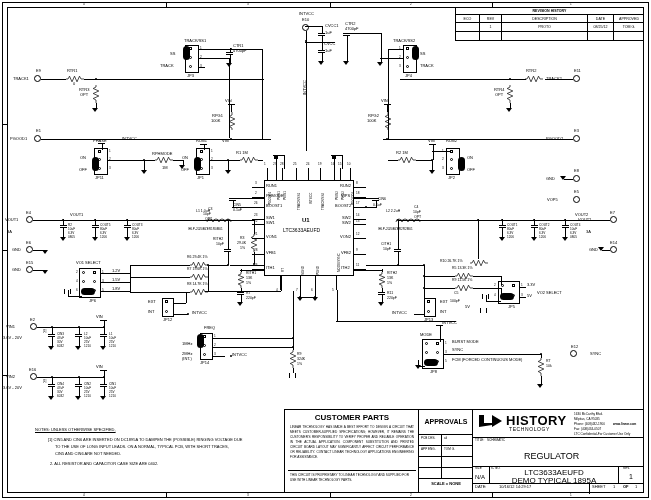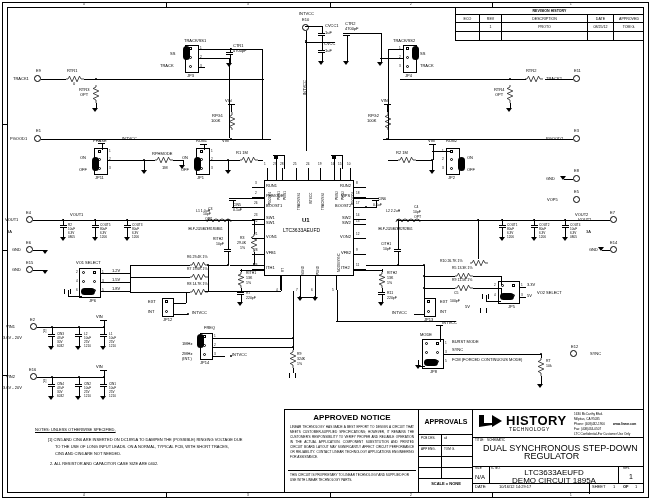--- a/index.html
+++ b/index.html
@@ -1003,21 +1003,21 @@
 
   <div class="lbl f4" style="left:35px;top:428px;text-decoration:underline;">NOTES: UNLESS OTHERWISE SPECIFIED,</div>
   <div class="lbl f4" style="left:48px;top:438px;">[1]  CIN5 AND CIN6  ARE INSERTED ON DC1895A TO DAMPEN THE (POSSIBLE) RINGING VOLTAGE DUE</div>
   <div class="lbl f4" style="left:55px;top:445px;">TO THE USE OF LONG INPUT LEADS. ON A NORMAL, TYPICAL PCB, WITH SHORT TRACES,</div>
   <div class="lbl f4" style="left:55px;top:452px;">CIN5 AND CIN6 ARE NOT NEEDED.</div>
   <div class="lbl f4" style="left:50px;top:462px;">2. ALL RESISTOR AND CAPACITOR CASE SIZE ARE 0402.</div>
 
   <div id="titleblock">
 
     <div class="cell br" style="left:0;top:0;width:134px;height:100%;">
-      <div class="lbl f8 b ctr" style="left:0;top:4px;width:134px;">APPROVED NOTICE</div>
+      <div class="lbl f8 b ctr" style="left:0;top:4px;width:134px;">CUSTOMER PARTS</div>
       <div style="position:absolute;left:5px;top:15px;width:124px;font-size:3.15px;line-height:1.6;text-align:justify;">LINEAR TECHNOLOGY HAS MADE A BEST EFFORT TO DESIGN A CIRCUIT THAT MEETS CUSTOMER-SUPPLIED SPECIFICATIONS; HOWEVER, IT REMAINS THE CUSTOMER'S RESPONSIBILITY TO VERIFY PROPER AND RELIABLE OPERATION IN THE ACTUAL APPLICATION.  COMPONENT SUBSTITUTION AND PRINTED CIRCUIT BOARD LAYOUT MAY SIGNIFICANTLY AFFECT CIRCUIT PERFORMANCE OR RELIABILITY.  CONTACT LINEAR TECHNOLOGY APPLICATIONS ENGINEERING FOR ASSISTANCE.</div>
       <div class="h" style="left:3px;top:60px;width:128px;"></div>
       <div style="position:absolute;left:5px;top:63px;width:124px;font-size:3.15px;line-height:1.6;">THIS CIRCUIT IS PROPRIETARY TO LINEAR TECHNOLOGY AND SUPPLIED FOR USE WITH LINEAR TECHNOLOGY PARTS.</div>
     </div>
 
     <div class="cell br" style="left:134px;top:0;width:54px;height:100%;">
       <div class="lbl f7 b ctr" style="left:0;top:8px;width:54px;">APPROVALS</div>
       <div class="h" style="left:0;top:24px;width:54px;"></div>
       <div class="v" style="left:22px;top:24px;height:44px;"></div>
       <div class="lbl f3" style="left:2px;top:27px;">PCB DES.</div>
@@ -1045,30 +1045,29 @@
         <div class="lbl f3" style="left:101px;top:8px;">Milpitas, CA 95035</div>
         <div class="lbl f3" style="left:101px;top:13px;">Phone: (408)432-1900</div>
         <div class="lbl f3 b" style="left:140px;top:13px;">www.linear.com</div>
         <div class="lbl f3" style="left:101px;top:18px;">Fax: (408)434-0507</div>
         <div class="lbl f3" style="left:101px;top:23px;">LTC Confidential-For Customer Use Only</div>
       </div>
       <div class="h" style="left:0;top:27px;width:171px;"></div>
 
       <div class="lbl f3" style="left:2px;top:29px;">TITLE:</div>
       <div class="lbl f3" style="left:14px;top:29px;">SCHEMATIC</div>
-      <div class="lbl f9" style="left:10px;top:34px;">DUAL SYNCHRONOUS STEP-DOWN</div>
       <div class="lbl f9" style="left:10px;top:42px;margin-left:41px;">REGULATOR</div>
       <div class="h" style="left:0;top:56px;width:171px;"></div>
 
       <div class="v" style="left:16px;top:56px;height:17px;"></div>
       <div class="lbl f3" style="left:2px;top:57px;">SIZE</div>
       <div class="lbl f6" style="left:2px;top:64px;">N/A</div>
       <div class="lbl f3" style="left:18px;top:57px;">IC NO.</div>
       <div class="lbl f8 ctr" style="left:18px;top:59px;width:126px;">LTC3633AEUFD</div>
-      <div class="lbl f8 ctr" style="left:18px;top:67px;width:126px;">DEMO CIRCUIT 1895A</div>
+      <div class="lbl f8 ctr" style="left:18px;top:67px;width:126px;">DEMO TYPICAL 1895A</div>
       <div class="v" style="left:145px;top:56px;height:17px;"></div>
       <div class="lbl f3" style="left:150px;top:57px;">REV.</div>
       <div class="lbl f7 ctr" style="left:145px;top:63px;width:26px;">1</div>
       <div class="h" style="left:0;top:73px;width:171px;"></div>
 
       <div class="lbl f4" style="left:2px;top:75px;">DATE:</div>
       <div class="lbl f4" style="left:26px;top:75px;">10/16/12 14:29:17</div>
       <div class="v" style="left:116px;top:73px;height:11px;"></div>
       <div class="lbl f4" style="left:119px;top:75px;">SHEET</div>
       <div class="lbl f4" style="left:140px;top:75px;">1</div>

